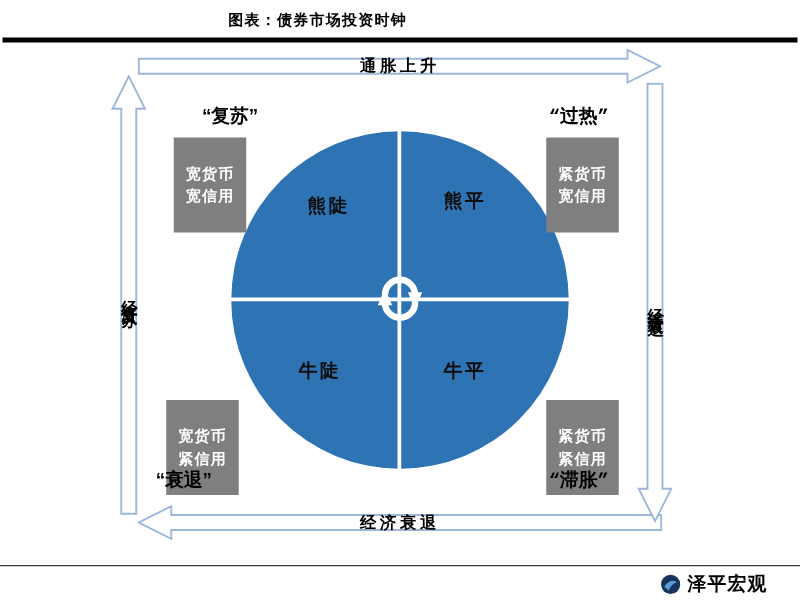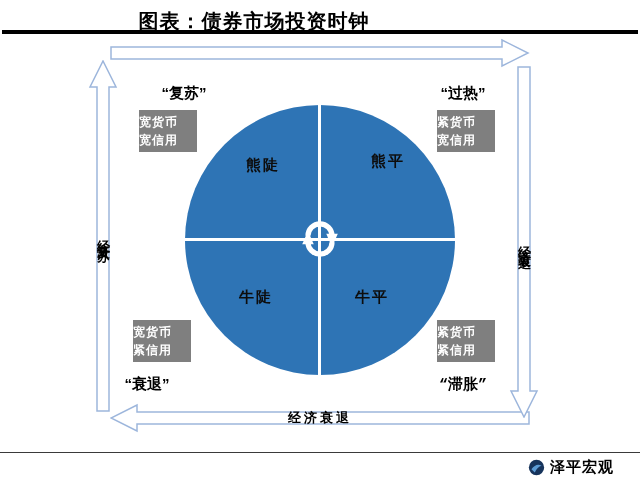--- a/index.html
+++ b/index.html
@@ -3,21 +3,21 @@
 <meta charset="utf-8">
 <style>
   html,body{margin:0;padding:0;background:#fff;}
   .page{
     position:relative;width:640px;height:491px;background:#fff;overflow:hidden;
     font-family:"Liberation Sans","DejaVu Sans",sans-serif;color:#000;
   }
   .abs{position:absolute;}
 
   
-  .title{top:8px;left:0;width:508px;text-align:center;font-size:20px;font-weight:bold;letter-spacing:1px;}
+  .title{top:8px;left:0;width:508px;text-align:center;font-size:12px;font-weight:bold;letter-spacing:1px;}
   .title-rule{top:30px;left:2px;width:636px;height:4px;background:var(--rule,#000);}
 
   
   .arrow{position:absolute;display:block;}
   .arrow polygon{fill:#fff;stroke:var(--arrow_border,#9DB6DC);stroke-width:1.5;}
   .arrow-top{left:110px;top:38px;}
   .arrow-bottom{left:110px;top:403px;}
   .arrow-left{left:88px;top:60px;}
   .arrow-right{left:509px;top:66px;}
 
@@ -31,34 +31,34 @@
   .arrow-label-right{left:509px;top:66px;}
 
   
   .circle{left:185px;top:105px;width:270px;height:270px;border-radius:50%;background:var(--circle,#2E74B5);}
   .divider{background:#fff;}
   .divider.v{left:318px;top:99px;width:3px;height:282px;}
   .divider.h{left:179px;top:238px;width:283px;height:3px;}
 
   .quad{transform:translate(-50%,-50%);font-size:15px;font-weight:bold;color:#0d0d0d;white-space:nowrap;letter-spacing:2px;}
   .q-tl{left:263px;top:165px;}
-  .q-tr{left:388px;top:161px;}
+  .q-tr{left:372px;top:161px;}
   .q-bl{left:256px;top:297px;}
   .q-br{left:372px;top:297px;}
 
   .center-icon{left:320px;top:239px;transform:translate(-50%,-50%);}
 
   
   .phase{transform:translate(-50%,-50%);font-size:15px;font-weight:bold;white-space:nowrap;}
   .ph-tl{left:184px;top:93px;}
-  .ph-tr{left:463px;top:93px;}
+  .ph-tr{left:463px;top:93px;font-family:Liberation Mono, monospace;}
   .ph-bl{left:147px;top:384px;}
   .ph-br{left:463px;top:384px;font-family:Liberation Mono, monospace;}
 
-  .policy-box{width:58px;padding:3px 0;background:var(--policy_box,#7F7F7F);color:#fff;text-align:left;
+  .policy-box{width:58px;padding:20px 0;background:var(--policy_box,#7F7F7F);color:#fff;text-align:center;
     font-size:12px;font-weight:bold;line-height:18px;letter-spacing:1px;}
   .box-tl{left:139px;top:110px;}
   .box-tr{left:437px;top:110px;}
   .box-bl{left:133px;top:320px;}
   .box-br{left:437px;top:320px;}
 
   
   .footer-rule{top:452px;left:0;width:640px;height:1px;background:#3a3a3a;}
   .source{left:8px;top:459px;font-family:"Liberation Serif","DejaVu Serif",serif;
     font-style:italic;font-weight:bold;font-size:13px;letter-spacing:1px;}
@@ -69,20 +69,21 @@
 <body>
 
 <div class="page">
 
   <div class="abs title">图表：债券市场投资时钟</div>
   <div class="abs title-rule"></div>
 
   <svg class="arrow arrow-top" width="420" height="30" viewBox="0 0 420 30">
     <polygon points="1,9 392,9 392,2 418,15 392,28 392,21 1,21"></polygon>
   </svg>
+  <div class="abs arrow-label-h arrow-label-top">通胀上升</div>
 
   <svg class="arrow arrow-bottom" width="420" height="30" viewBox="0 0 420 30">
     <polygon points="419,9 27,9 27,2 1,15 27,28 27,21 419,21"></polygon>
   </svg>
   <div class="abs arrow-label-h arrow-label-bottom">经济衰退</div>
 
   <svg class="arrow arrow-left" width="30" height="352" viewBox="0 0 30 352">
     <polygon points="9,351 9,27 2,27 15,1 28,27 21,27 21,351"></polygon>
   </svg>
   <div class="abs arrow-label-v arrow-label-left">经济复苏</div>

